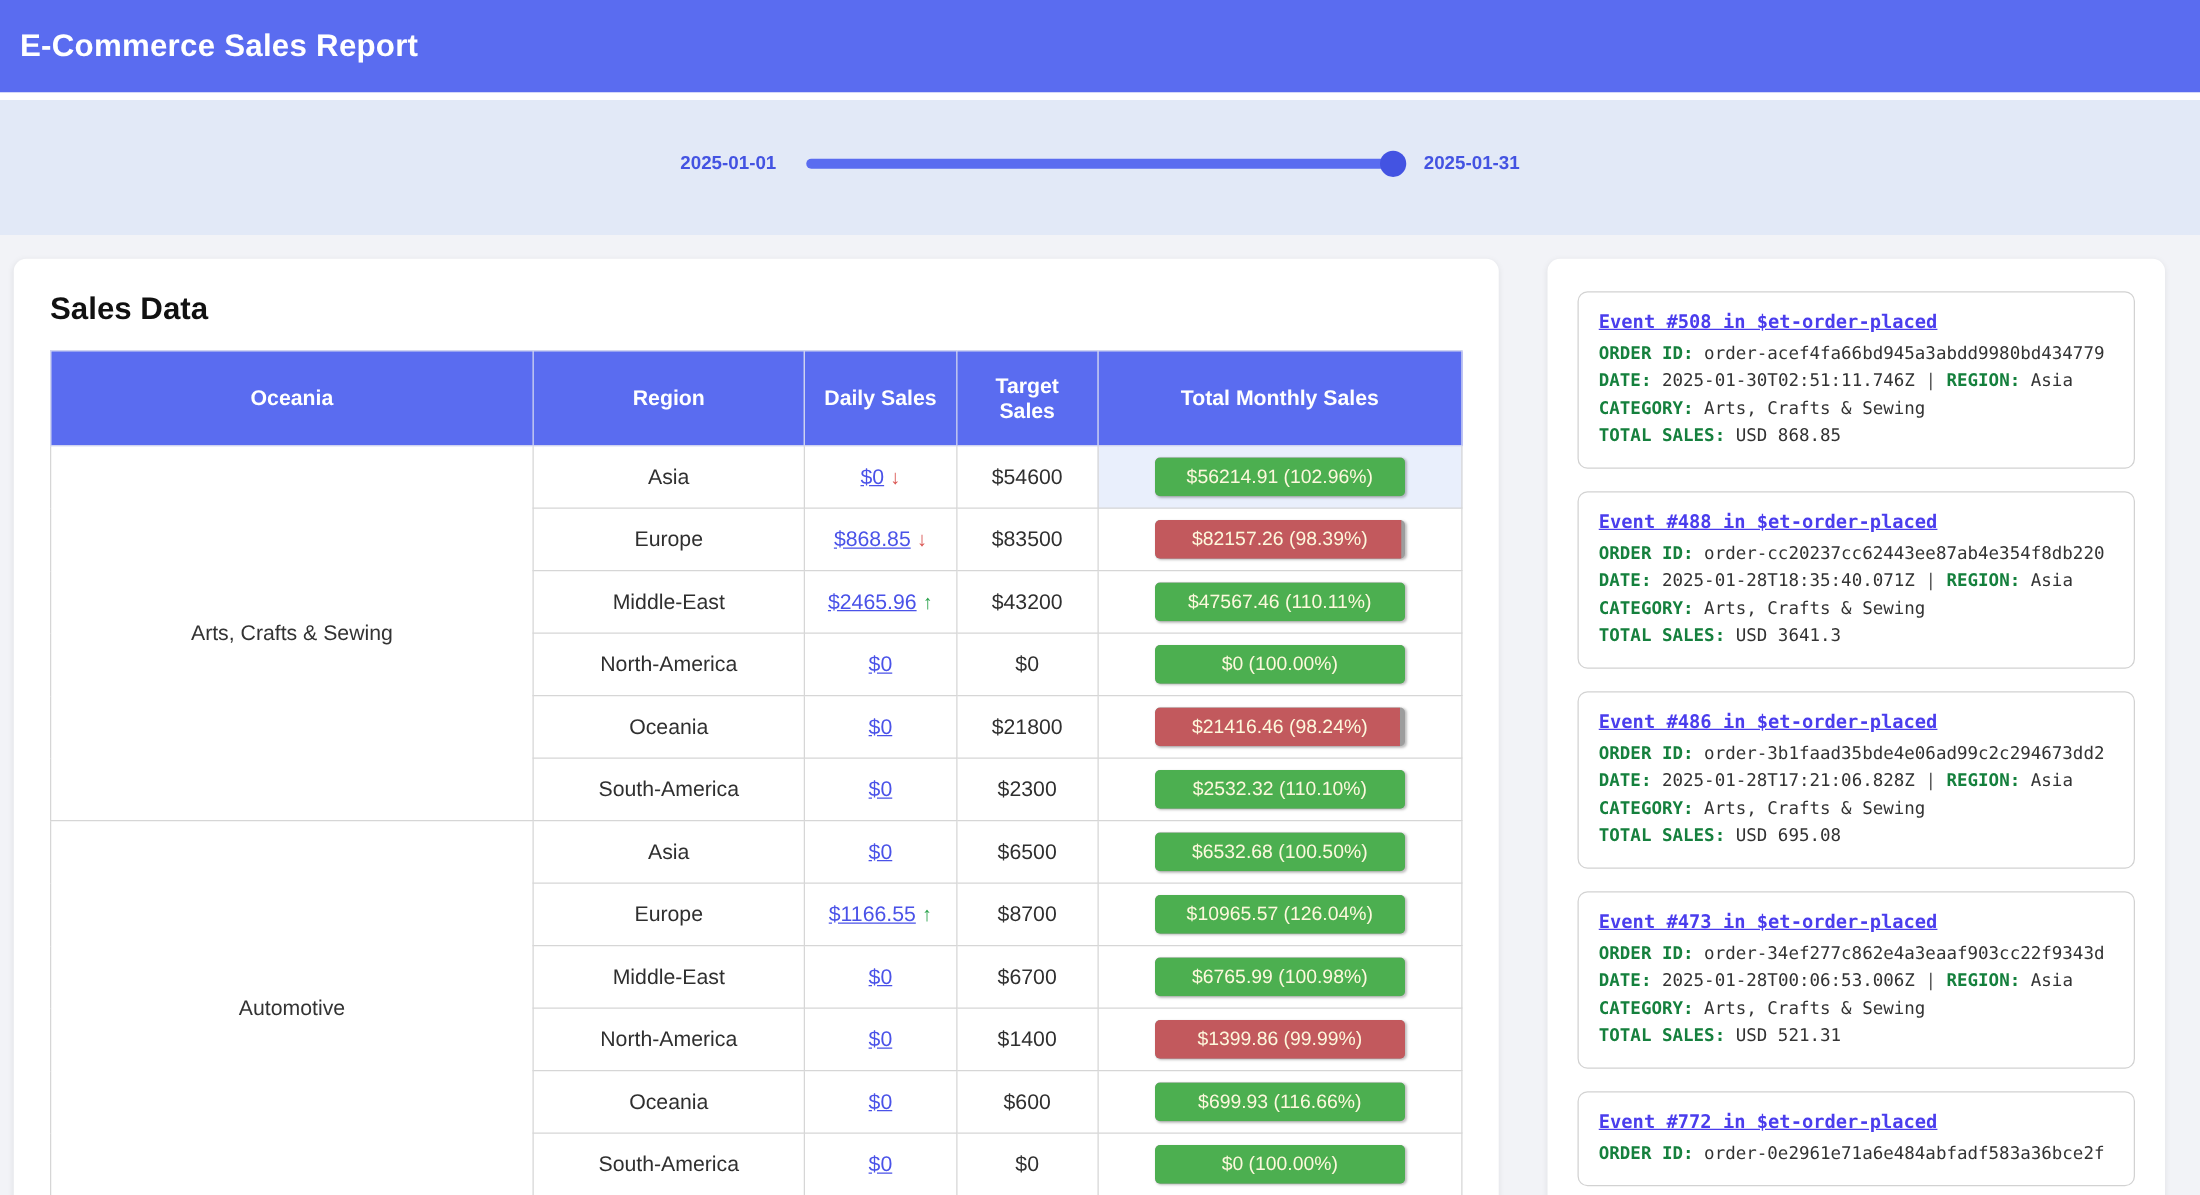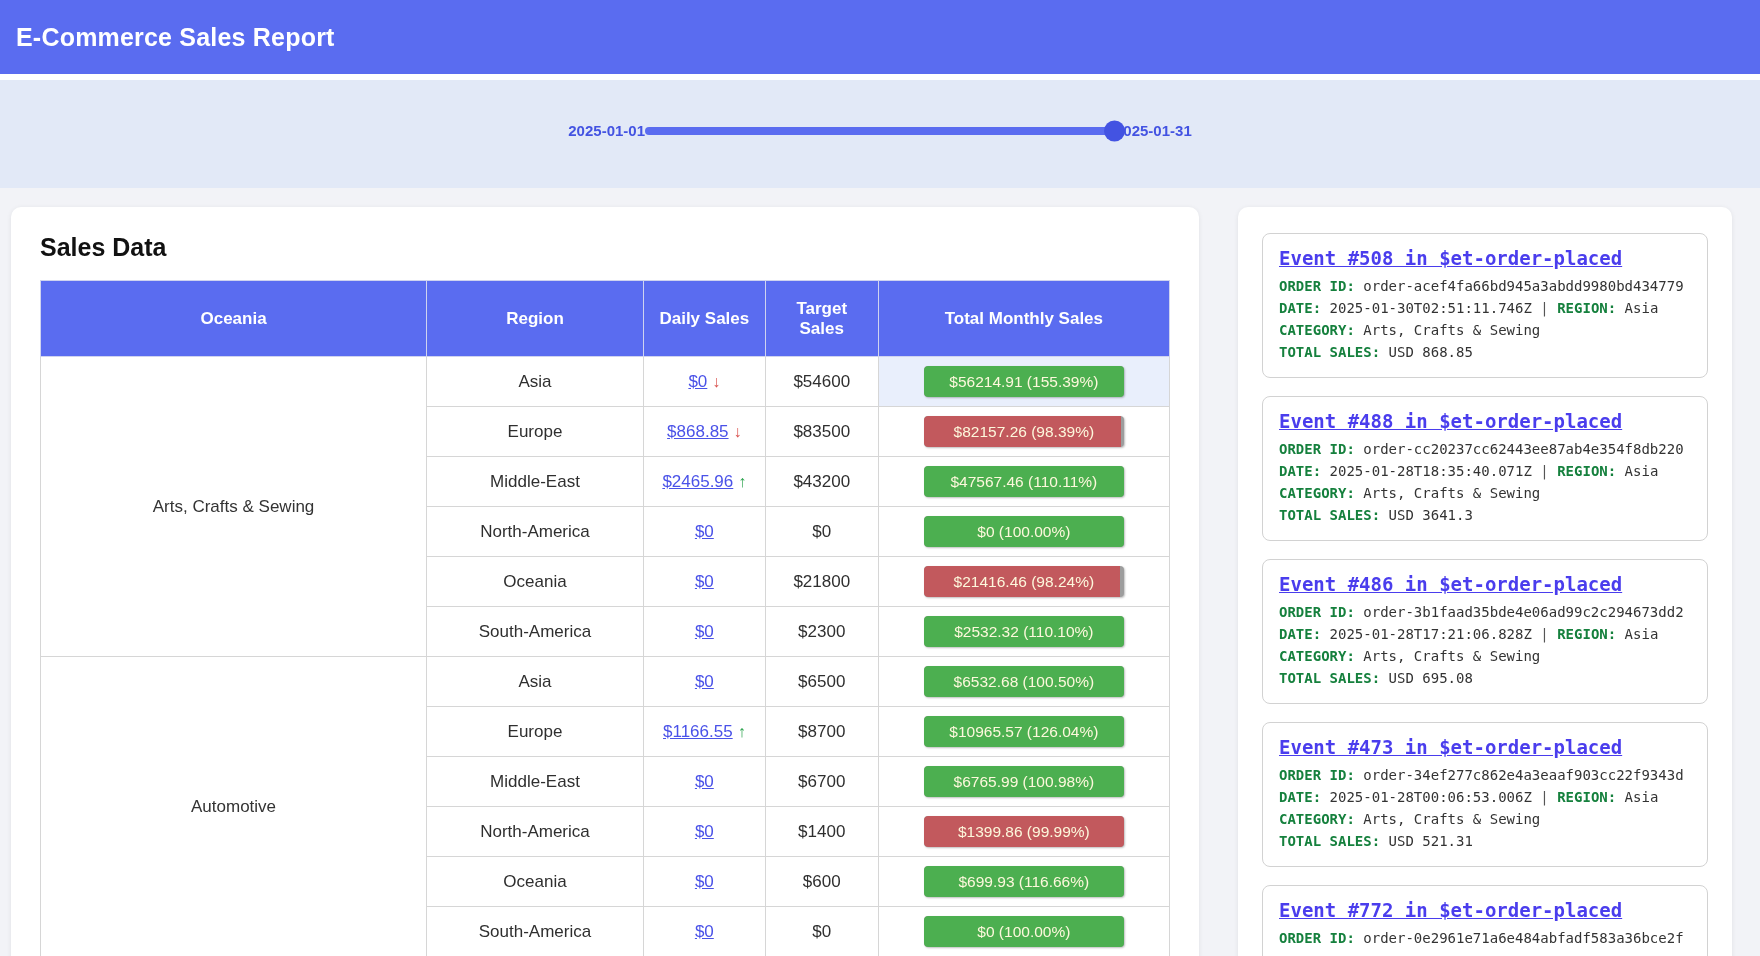--- a/index.html
+++ b/index.html
@@ -9,21 +9,21 @@
     --highlight:#e9effc; --border:#d6d6d6;
   }
   *{box-sizing:border-box;margin:0;padding:0}
   html,body{width:1760px;height:956px;overflow:hidden}
   body{font-family:"Liberation Sans","DejaVu Sans",sans-serif;background:var(--page-bg);color:#333}
   .app-header{height:74px;background:var(--accent);display:flex;align-items:center;padding:0 16px}
   .app-header h1{color:#fff;font-size:25px;font-weight:bold;letter-spacing:.2px}
   .gap{height:6px;background:#fff}
   .subheader{height:108px;background:var(--subheader-bg);text-align:center;padding-top:22px}
   .subheader .caption{font-size:21px;font-weight:bold;color:#1e1e1e}
-  .slider-row{margin-top:20px;display:flex;align-items:center;justify-content:center;}
+  .slider-row{margin-top:20px;display:flex;align-items:center;justify-content:center;gap:24px}
   .slider-label{color:var(--accent-dark);font-weight:bold;font-size:15px}
   .slider{position:relative;width:470px;height:8px;border-radius:5px;background:var(--accent);cursor:pointer}
   .slider .thumb{position:absolute;right:-10px;top:50%;transform:translateY(-50%);width:21px;height:21px;border-radius:50%;background:var(--accent-dark)}
   .main{display:flex;align-items:flex-start;gap:39px;padding:19px 28px 0 11px}
   .panel{background:#fff;border-radius:10px;box-shadow:0 1px 5px rgba(0,0,0,.08)}
   .sales-panel{width:1188px;padding:26px 29px 40px 29px}
   .panel-title{font-size:25px;font-weight:bold;color:#111;margin-bottom:18px}
   table{border-collapse:collapse;width:100%;table-layout:fixed}
   th,td{border:1px solid var(--border);text-align:center;vertical-align:middle}
   thead th{background:var(--accent);color:#fff;font-size:17px;font-weight:bold;height:76px;border-color:#cfd3ef;padding:0 10px}
@@ -33,21 +33,21 @@
   .arr{margin-left:5px;text-decoration:none;font-size:16px}
   .arr.down{color:var(--arrow-down)} .arr.up{color:var(--arrow-up)}
   td.hl{background:var(--highlight)}
   .badge{position:relative;width:200px;height:31px;margin:0 auto;border-radius:4px;background:var(--badge-track);overflow:hidden;box-shadow:1px 1px 2px rgba(0,0,0,.25)}
   .fill{position:absolute;left:0;top:0;bottom:0;border-radius:4px 0 0 4px}
   .fill.green{background:var(--green)} .fill.red{background:var(--red)}
   .blab{position:relative;z-index:1;display:block;line-height:31px;font-size:15.5px;color:var(--badge-text)}
   .event-panel{width:494px;padding:26px 24px 24px 24px}
   .card{border:1px solid #d2d2d2;border-radius:8px;padding:13px 16px 14px 16px;margin-bottom:18px;background:#fff;
         font-family:"DejaVu Sans Mono","Liberation Mono",monospace}
-  .etitle{display:inline-block;color:var(--event-link);font-weight:bold;font-size:19px;text-decoration:underline;margin-bottom:6px}
+  .etitle{display:inline-block;color:var(--event-link);font-weight:bold;font-size:15px;text-decoration:underline;margin-bottom:6px}
   .eline{font-size:14px;color:#333;line-height:22px;white-space:nowrap;overflow:hidden}
   .eline b{color:#15803d}
   .sep{color:#555}
 </style>
 </head>
 <body>
 
 <header class="app-header">
   <h1>E-Commerce Sales Report</h1>
 </header>
@@ -87,21 +87,21 @@
       </thead>
       <tbody>
           <tr>
             <td class="cat" rowspan="6">Arts, Crafts &amp; Sewing</td>
             <td>Asia</td>
             <td><a class="dlink" href="#">$0</a><span class="arr down">↓</span></td>
             <td>$54600</td>
             <td class="hl">
               <div class="badge">
                 <div class="fill green" style="width: 100%;"></div>
-                <span class="blab">$56214.91 (155.39%)</span>
+                <span class="blab">$56214.91 (102.96%)</span>
               </div>
             </td>
           </tr>
           <tr>
             <td>Europe</td>
             <td><a class="dlink" href="#">$868.85</a><span class="arr down">↓</span></td>
             <td>$83500</td>
             <td>
               <div class="badge">
                 <div class="fill red" style="width: 98.39%;"></div>

